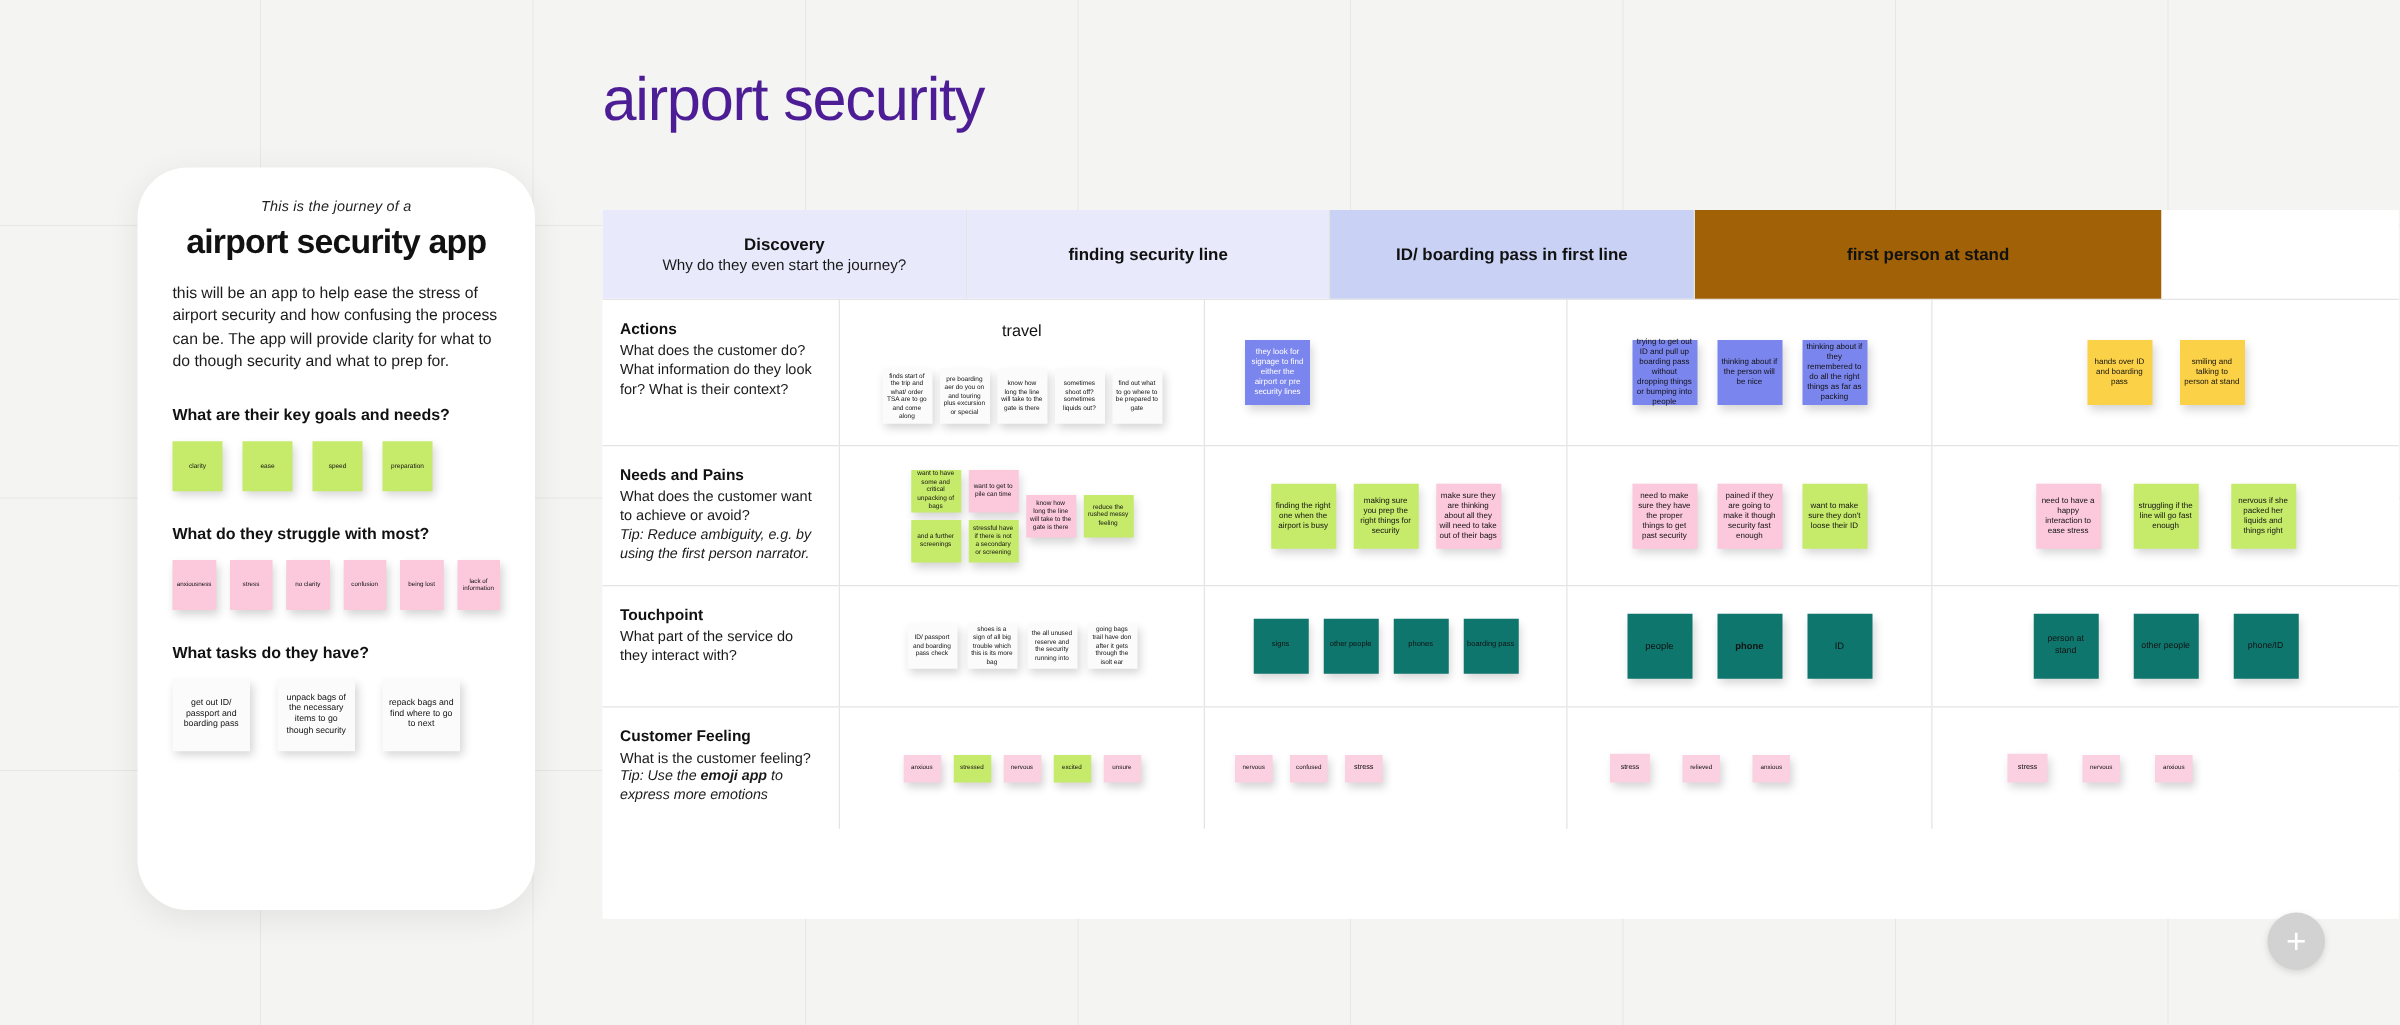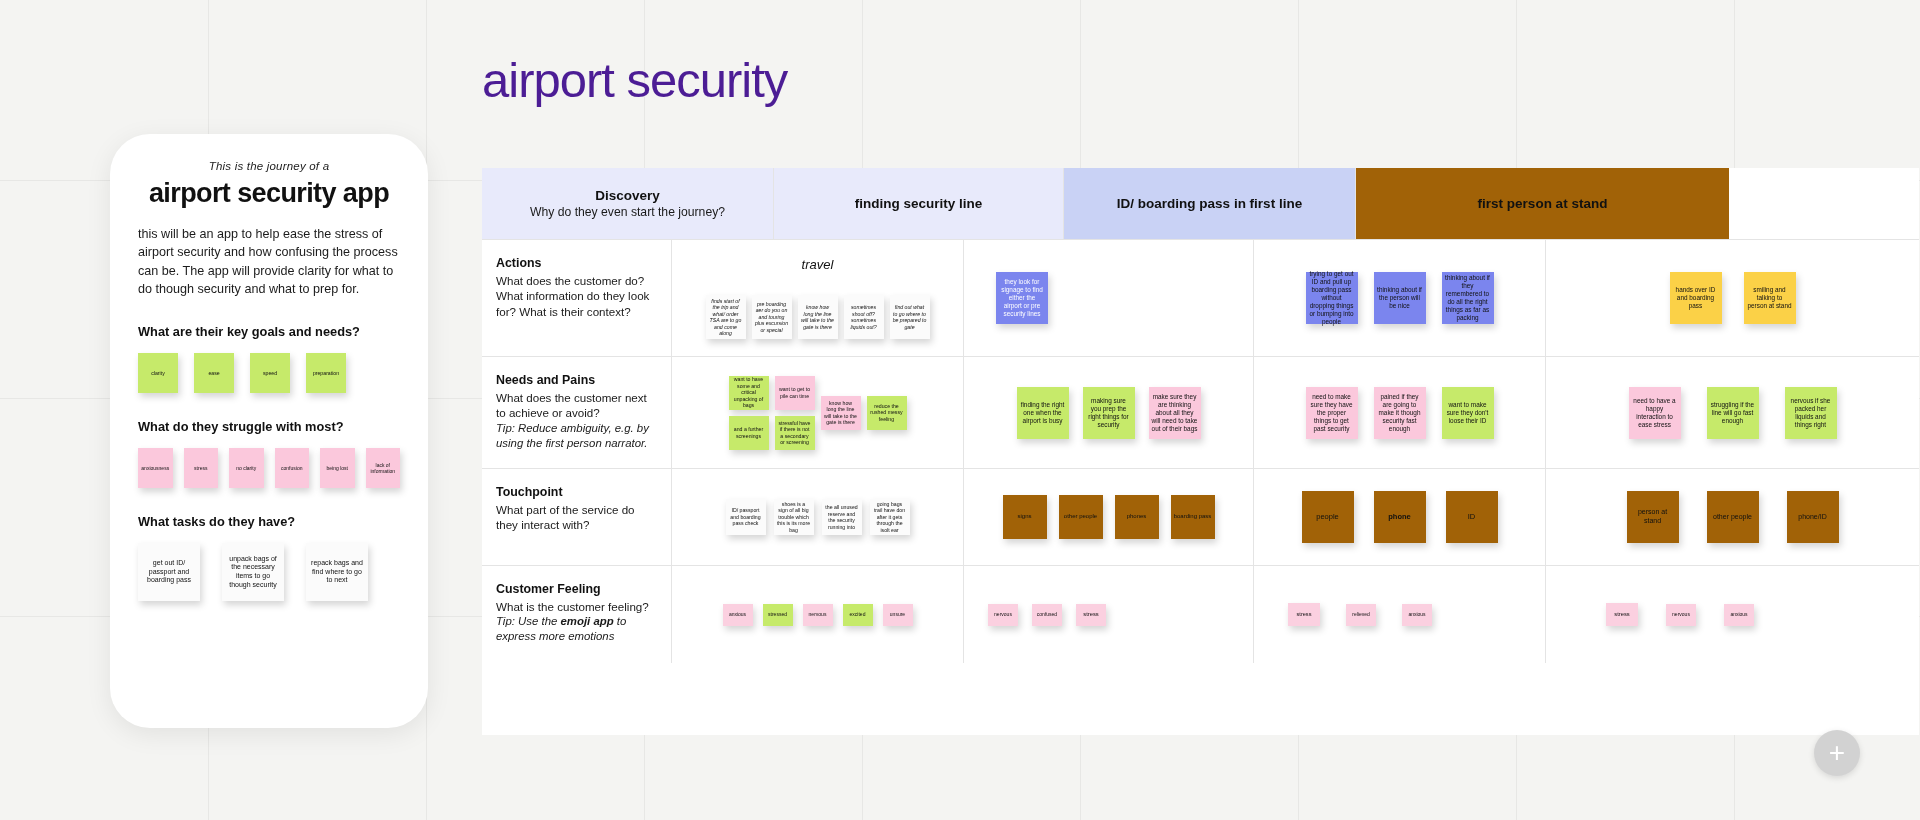--- a/index.html
+++ b/index.html
@@ -55,21 +55,21 @@
     padding:4px 3px;
     word-break:break-word;
     font-family:"Liberation Sans", sans-serif;
   }
   .n-green { background:#c6ea6a; }
   .n-pink  { background:#fbc8dc; }
   .n-pink2 { background:#fbd0e0; }
   .n-white { background:#fbfbfb; }
   .n-blue  { background:#7b85ee; }
   .n-yellow{ background:#fbd147; }
-  .n-grey  { background:#a16207; }
+  .n-grey  { background:#0f766e; }
 
   .sz-sm{ width:40px; height:40px; font-size:5.2px; }
   .sz-md{ width:44px; height:40px; font-size:5px; }
   .sz-lg{ width:52px; height:52px; font-size:6.4px; }
   .sz-xl{ width:62px; height:58px; font-size:7px; }
 
   
   #board-title{
     position:absolute; left:482px; top:52px;
     font-size:49px; color:#4c1d95; letter-spacing:-1px;
@@ -187,21 +187,21 @@
       <div class="h-title">first person at stand</div>
     </div>
   </div>
 
   <div class="grid-row r-actions">
     <div class="cell c-label">
       <div class="lbl-title">Actions</div>
       <div class="lbl-sub">What does the customer do? What information do they look for? What is their context?</div>
     </div>
     <div class="cell c-1">
-      <div class="notes-wrap center" style="gap:23px;padding:0 8px;flex-direction:column;font-style:italic;">
+      <div class="notes-wrap center" style="gap:23px;padding:0 8px;flex-direction:column;">
         <div class="travel-word">travel</div>
         <div style="display:flex;gap:6px;">
           <div class="note n-white sz-sm" style="height:44px;">finds start of the trip and what/ order TSA are to go and come along</div>
           <div class="note n-white sz-sm" style="height:44px;">pre boarding aer do you on and touring plus excursion or special</div>
           <div class="note n-white sz-sm" style="height:44px;">know how long the line will take to the gate is there</div>
           <div class="note n-white sz-sm" style="height:44px;">sometimes shoot off? sometimes liquids out?</div>
           <div class="note n-white sz-sm" style="height:44px;">find out what to go where to be prepared to gate</div>
         </div>
       </div>
     </div>
@@ -221,21 +221,21 @@
       <div class="notes-wrap center" style="gap:22px;">
         <div class="note n-yellow sz-lg">hands over ID and boarding pass</div>
         <div class="note n-yellow sz-lg">smiling and talking to person at stand</div>
       </div>
     </div>
   </div>
 
   <div class="grid-row r-needs">
     <div class="cell c-label">
       <div class="lbl-title">Needs and Pains</div>
-      <div class="lbl-sub">What does the customer next to achieve or avoid?</div>
+      <div class="lbl-sub">What does the customer want to achieve or avoid?</div>
       <div class="lbl-tip">Tip: Reduce ambiguity, e.g. by using the first person narrator.</div>
     </div>
     <div class="cell c-1">
       <div class="notes-wrap center" style="gap:6px;padding:0 8px;">
         <div class="stack">
           <div class="note n-green sz-sm" style="height:34px;">want to have some and critical unpacking of bags</div>
           <div class="note n-green sz-sm" style="height:34px;">and a further screenings</div>
         </div>
         <div class="stack">
           <div class="note n-pink sz-sm" style="height:34px;">want to get to pile can time</div>

